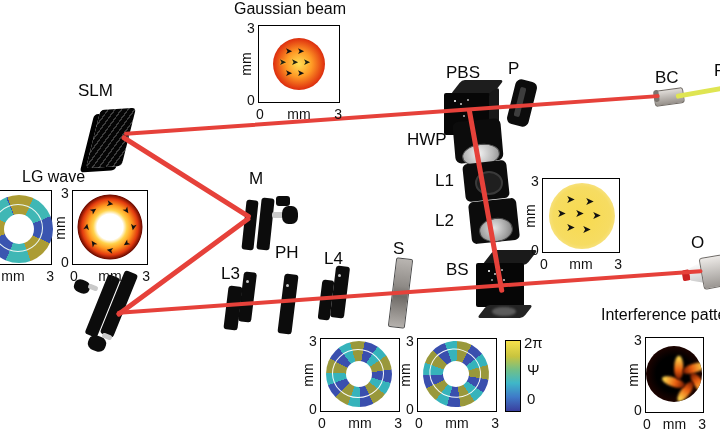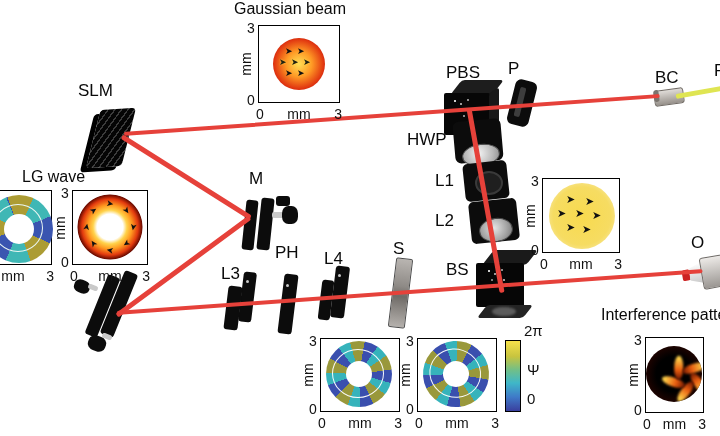--- a/index.html
+++ b/index.html
@@ -253,21 +253,21 @@
     <span class="t yt">3</span>
     <span class="t yl">mm</span>
     <span class="t yb">0</span>
     <span class="t x0">0</span>
     <span class="t xm">mm</span>
     <span class="t x3">3</span>
     <div class="pdonut" style="transform:rotate(18deg);"></div>
   </div>
 
   <div class="cbar" style="left:505px;top:340px;width:14px;height:70px;"></div>
-  <span class="cbl" style="left:524px;top:323px;">2π</span>
+  <span class="cbl" style="left:524px;top:335px;">2π</span>
   <span class="cbl" style="left:527px;top:362px;">Ψ</span>
   <span class="cbl" style="left:527px;top:391px;">0</span>
 
   <div class="inset" style="left:645px;top:337px;width:59px;height:76px;">
     <span class="t yt">3</span>
     <span class="t yl">mm</span>
     <span class="t yb">0</span>
     <span class="t x0">0</span>
     <span class="t xm">mm</span>
     <span class="t x3">3</span>

